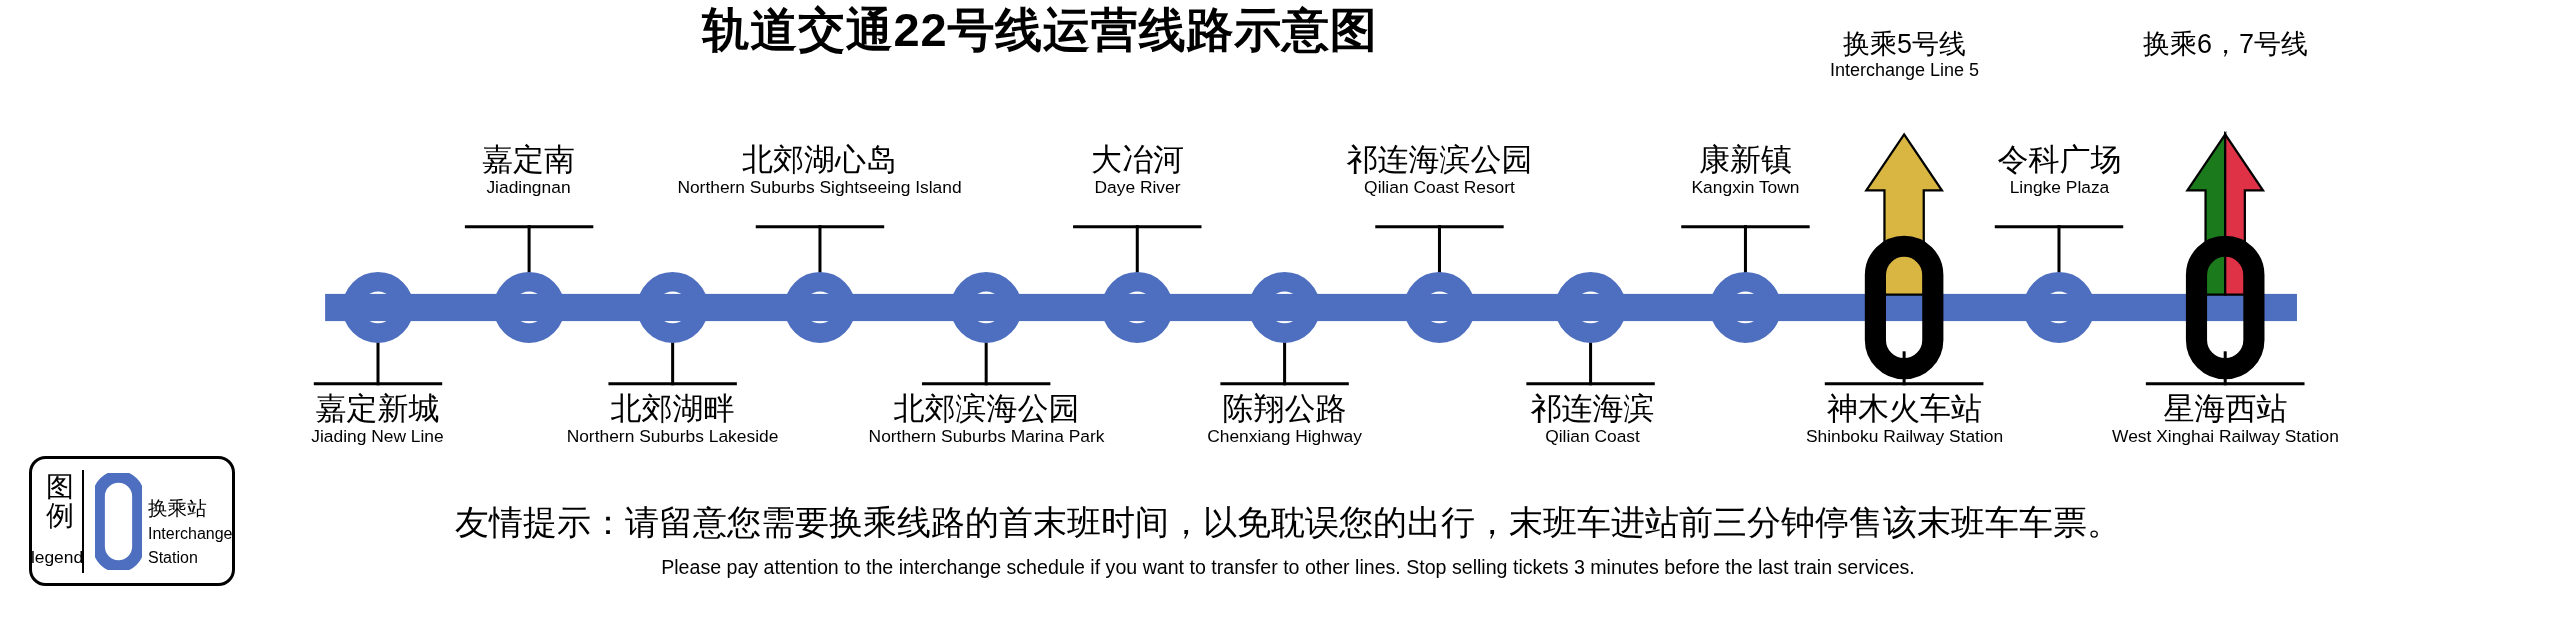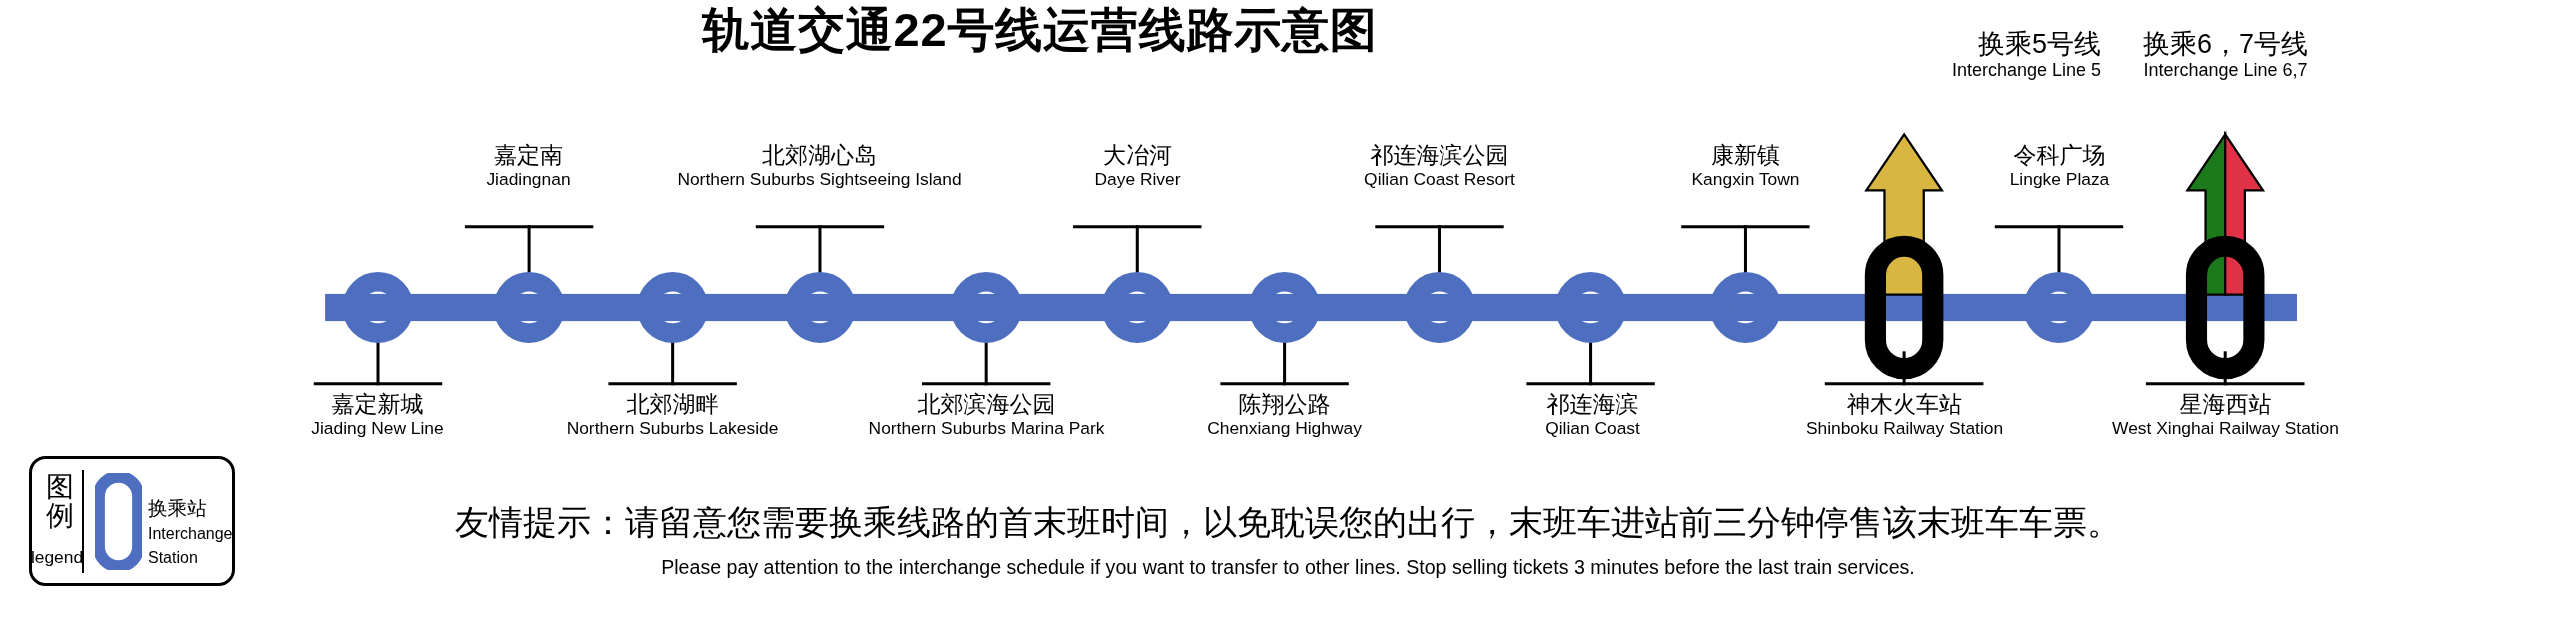--- a/index.html
+++ b/index.html
@@ -12,21 +12,21 @@
   #title{top:6px;left:0;width:2080px;text-align:center;
          font-size:47px;font-weight:bold;letter-spacing:0.8px;line-height:1.0;}
 
   
   .ic-call{width:393px;text-align:center;}
   .ic-cn{font-size:27px;font-weight:normal;line-height:1.05;white-space:nowrap;}
   .ic-en{font-size:18px;line-height:1.15;white-space:nowrap;margin-top:1.5px;}
 
   
   .st-lab{width:393px;text-align:center;}
-  .st-cn{font-size:23px;line-height:1.0;white-space:nowrap;}
+  .st-cn{font-size:31px;line-height:1.0;white-space:nowrap;}
   .st-en{font-size:17.4px;line-height:1.2;white-space:nowrap;margin-top:2.3px;}
 
   
   #notice-cn{top:505px;left:0;width:2576px;text-align:center;
              font-size:34px;line-height:1.0;letter-spacing:0px;}
   #notice-en{top:558px;left:0;width:2576px;text-align:center;
              font-size:19.6px;line-height:1.0;}
 
   
   #legend{left:29px;top:456px;width:206px;height:130px;
@@ -132,35 +132,34 @@
         <div class="st-en">Qilian Coast</div>
       </div>
       <div class="abs st-lab" style="left: 1549px; top: 144px;">
         <div class="st-cn">康新镇</div>
         <div class="st-en">Kangxin Town</div>
       </div>
       <div class="abs st-lab" style="left: 1708px; top: 393px;">
         <div class="st-cn">神木火车站</div>
         <div class="st-en">Shinboku Railway Station</div>
       </div>
-      <div class="abs ic-call" style="left: 1708px; top: 30px; text-align: right;">
+      <div class="abs ic-call" style="left: 1708px; top: 30px;">
         <div class="ic-cn">换乘5号线</div>
         <div class="ic-en">Interchange Line 5</div>
       </div>
       <div class="abs st-lab" style="left: 1863px; top: 144px;">
         <div class="st-cn">令科广场</div>
         <div class="st-en">Lingke Plaza</div>
       </div>
       <div class="abs st-lab" style="left: 2029px; top: 393px;">
         <div class="st-cn">星海西站</div>
         <div class="st-en">West Xinghai Railway Station</div>
       </div>
       <div class="abs ic-call" style="left: 2029px; top: 30px;">
         <div class="ic-cn">换乘6，7号线</div>
-        <div class="ic-en">Interchange Line 6,7</div>
       </div>
     </div>
 
   <div class="abs" id="notice-cn">友情提示：请留意您需要换乘线路的首末班时间，以免耽误您的出行，末班车进站前三分钟停售该末班车车票。</div>
   <div class="abs" id="notice-en">Please pay attention to the interchange schedule if you want to transfer to other lines. Stop selling tickets 3 minutes before the last train services.</div>
 
   <div class="abs" id="legend"></div>
   <div class="abs" id="legend-div"></div>
   <div class="abs" id="legend-cn">图例</div>
   <div class="abs" id="legend-en">legend</div>

